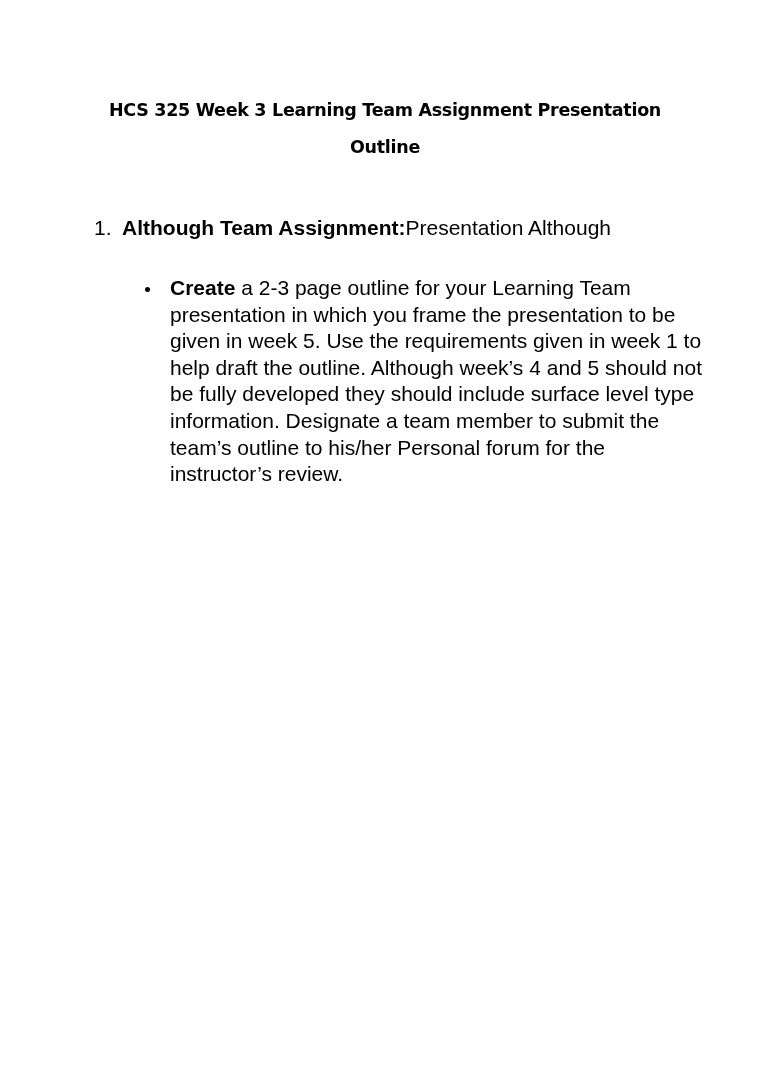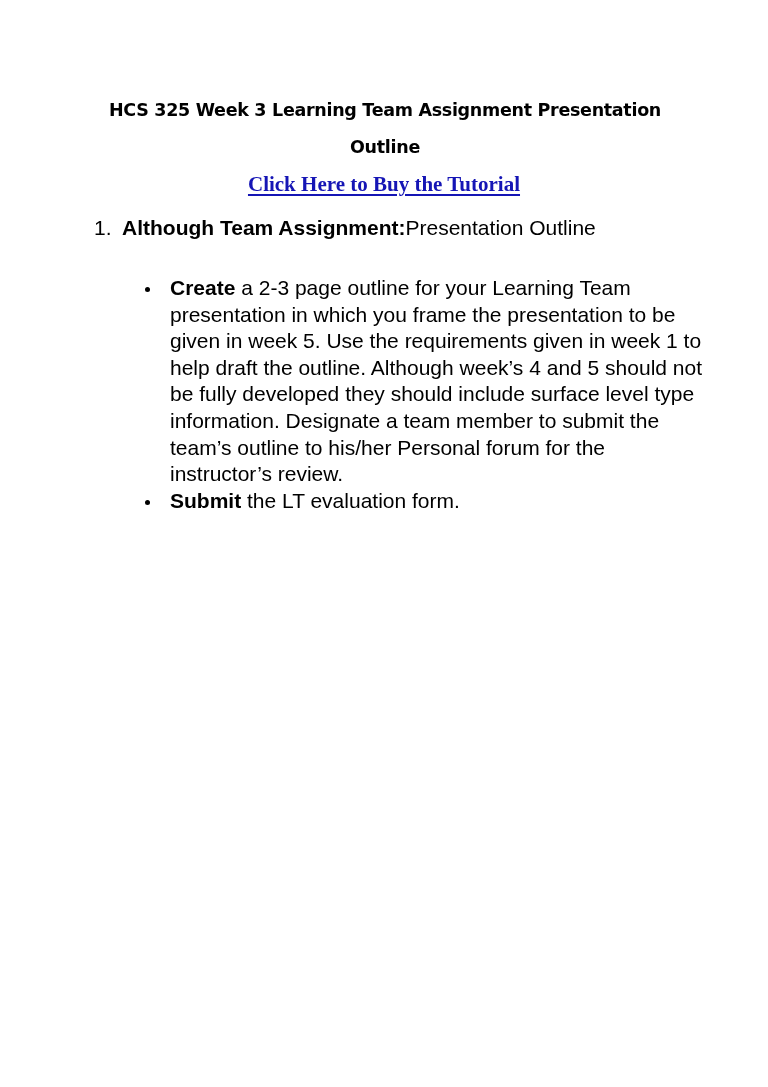--- a/index.html
+++ b/index.html
@@ -89,32 +89,25 @@
     }
     .bullets b { font-weight: bold; }
   </style>
 </head>
 <body>
 
 <div class="page">
 
   <div class="title">HCS 325 Week 3 Learning Team Assignment Presentation Outline</div>
 
-  <div class="buy-link">
-    <a href="#">Click Here to Buy the Tutorial</a>
-  </div>
 
   <div class="heading">
-    <span class="num">1.</span><b>Although Team Assignment:</b><span>Presentation Outline</span>
+    <span class="num">1.</span><b>Although Team Assignment:</b><span>Presentation Although</span>
   </div>
 
   <ul class="bullets">
     <li>
       <span class="bullet"></span>
       <b>Create</b><span> a 2-3 page outline for your Learning Team presentation in which you frame the presentation to be given in week 5. Use the requirements given in week 1 to help draft the outline. Although week’s 4 and 5 should not be fully developed they should include surface level type information. Designate a team member to submit the team’s outline to his/her Personal forum for the instructor’s review.</span>
     </li>
-    <li>
-      <span class="bullet"></span>
-      <b>Submit</b><span> the LT evaluation form.</span>
-    </li>
   </ul>
 
 </div>
 
 </body></html>

